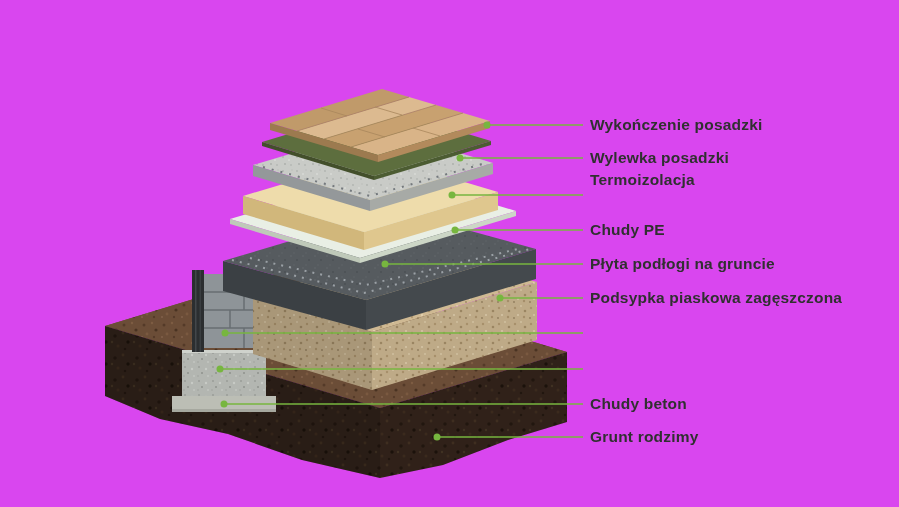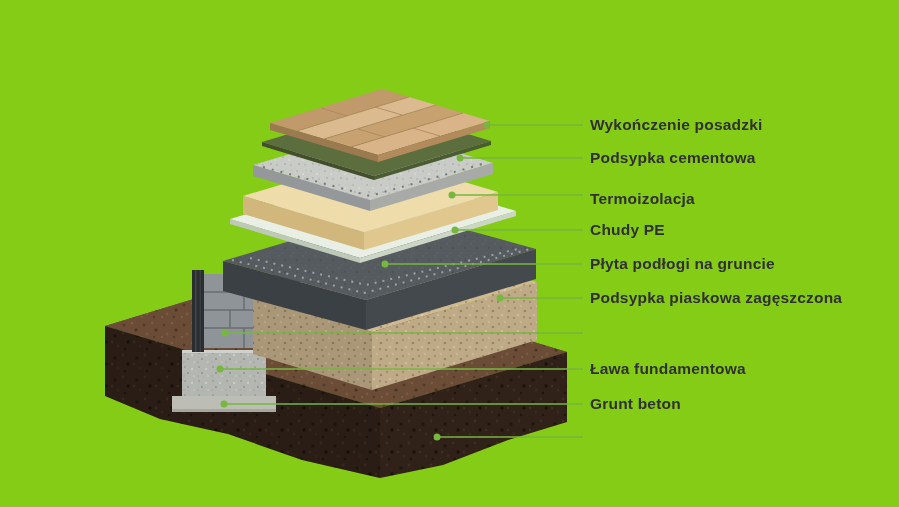--- a/index.html
+++ b/index.html
@@ -1,21 +1,21 @@
 <!DOCTYPE html>
 <html style="--accent: #77b63f; --label: #303030;"><head>
 <meta charset="utf-8">
 <style>
   :root{
     --accent:#77b63f;
     --label:#303030;
   }
   html,body{margin:0;padding:0;background:#fff;}
   .stage{
-    position:relative;width:899px;height:507px;background:#84cc16;
+    position:relative;width:899px;height:507px;background:#d946ef;
     font-family:"Liberation Sans",sans-serif;overflow:hidden;
   }
   .diagram-svg{position:absolute;left:0;top:0;}
   .label{
     position:absolute;left:590px;font-size:15.5px;font-weight:600;
     color:var(--label);line-height:22px;letter-spacing:.2px;white-space:nowrap;
   }
   .leader-line{stroke:var(--accent);stroke-width:1.5;}
   .leader-dot{fill:var(--accent);}
 </style>
@@ -185,21 +185,21 @@
 
       <line class="leader-line" x1="224" y1="404" x2="583" y2="404"></line>
       <circle class="leader-dot" cx="224" cy="404" r="3.5"></circle>
 
       <line class="leader-line" x1="437" y1="437" x2="583" y2="437"></line>
       <circle class="leader-dot" cx="437" cy="437" r="3.5"></circle>
     </g>
   </svg>
 
   <div class="label" style="top:114px">Wykończenie posadzki</div>
-  <div class="label" style="top:147px">Podsypka cementowa</div>
-  <div class="label" style="top:188px">Termoizolacja</div>
+  <div class="label" style="top:147px">Wylewka posadzki</div>
+  <div class="label" style="top:169px">Termoizolacja</div>
   <div class="label" style="top:219px">Chudy PE</div>
   <div class="label" style="top:253px">Płyta podłogi na gruncie</div>
   <div class="label" style="top:287px">Podsypka piaskowa zagęszczona</div>
-  <div class="label" style="top:358px">Ława fundamentowa</div>
-  <div class="label" style="top:393px">Grunt beton</div>
+  <div class="label" style="top:393px">Chudy beton</div>
+  <div class="label" style="top:426px">Grunt rodzimy</div>
 
 </div>
 
 </body></html>

